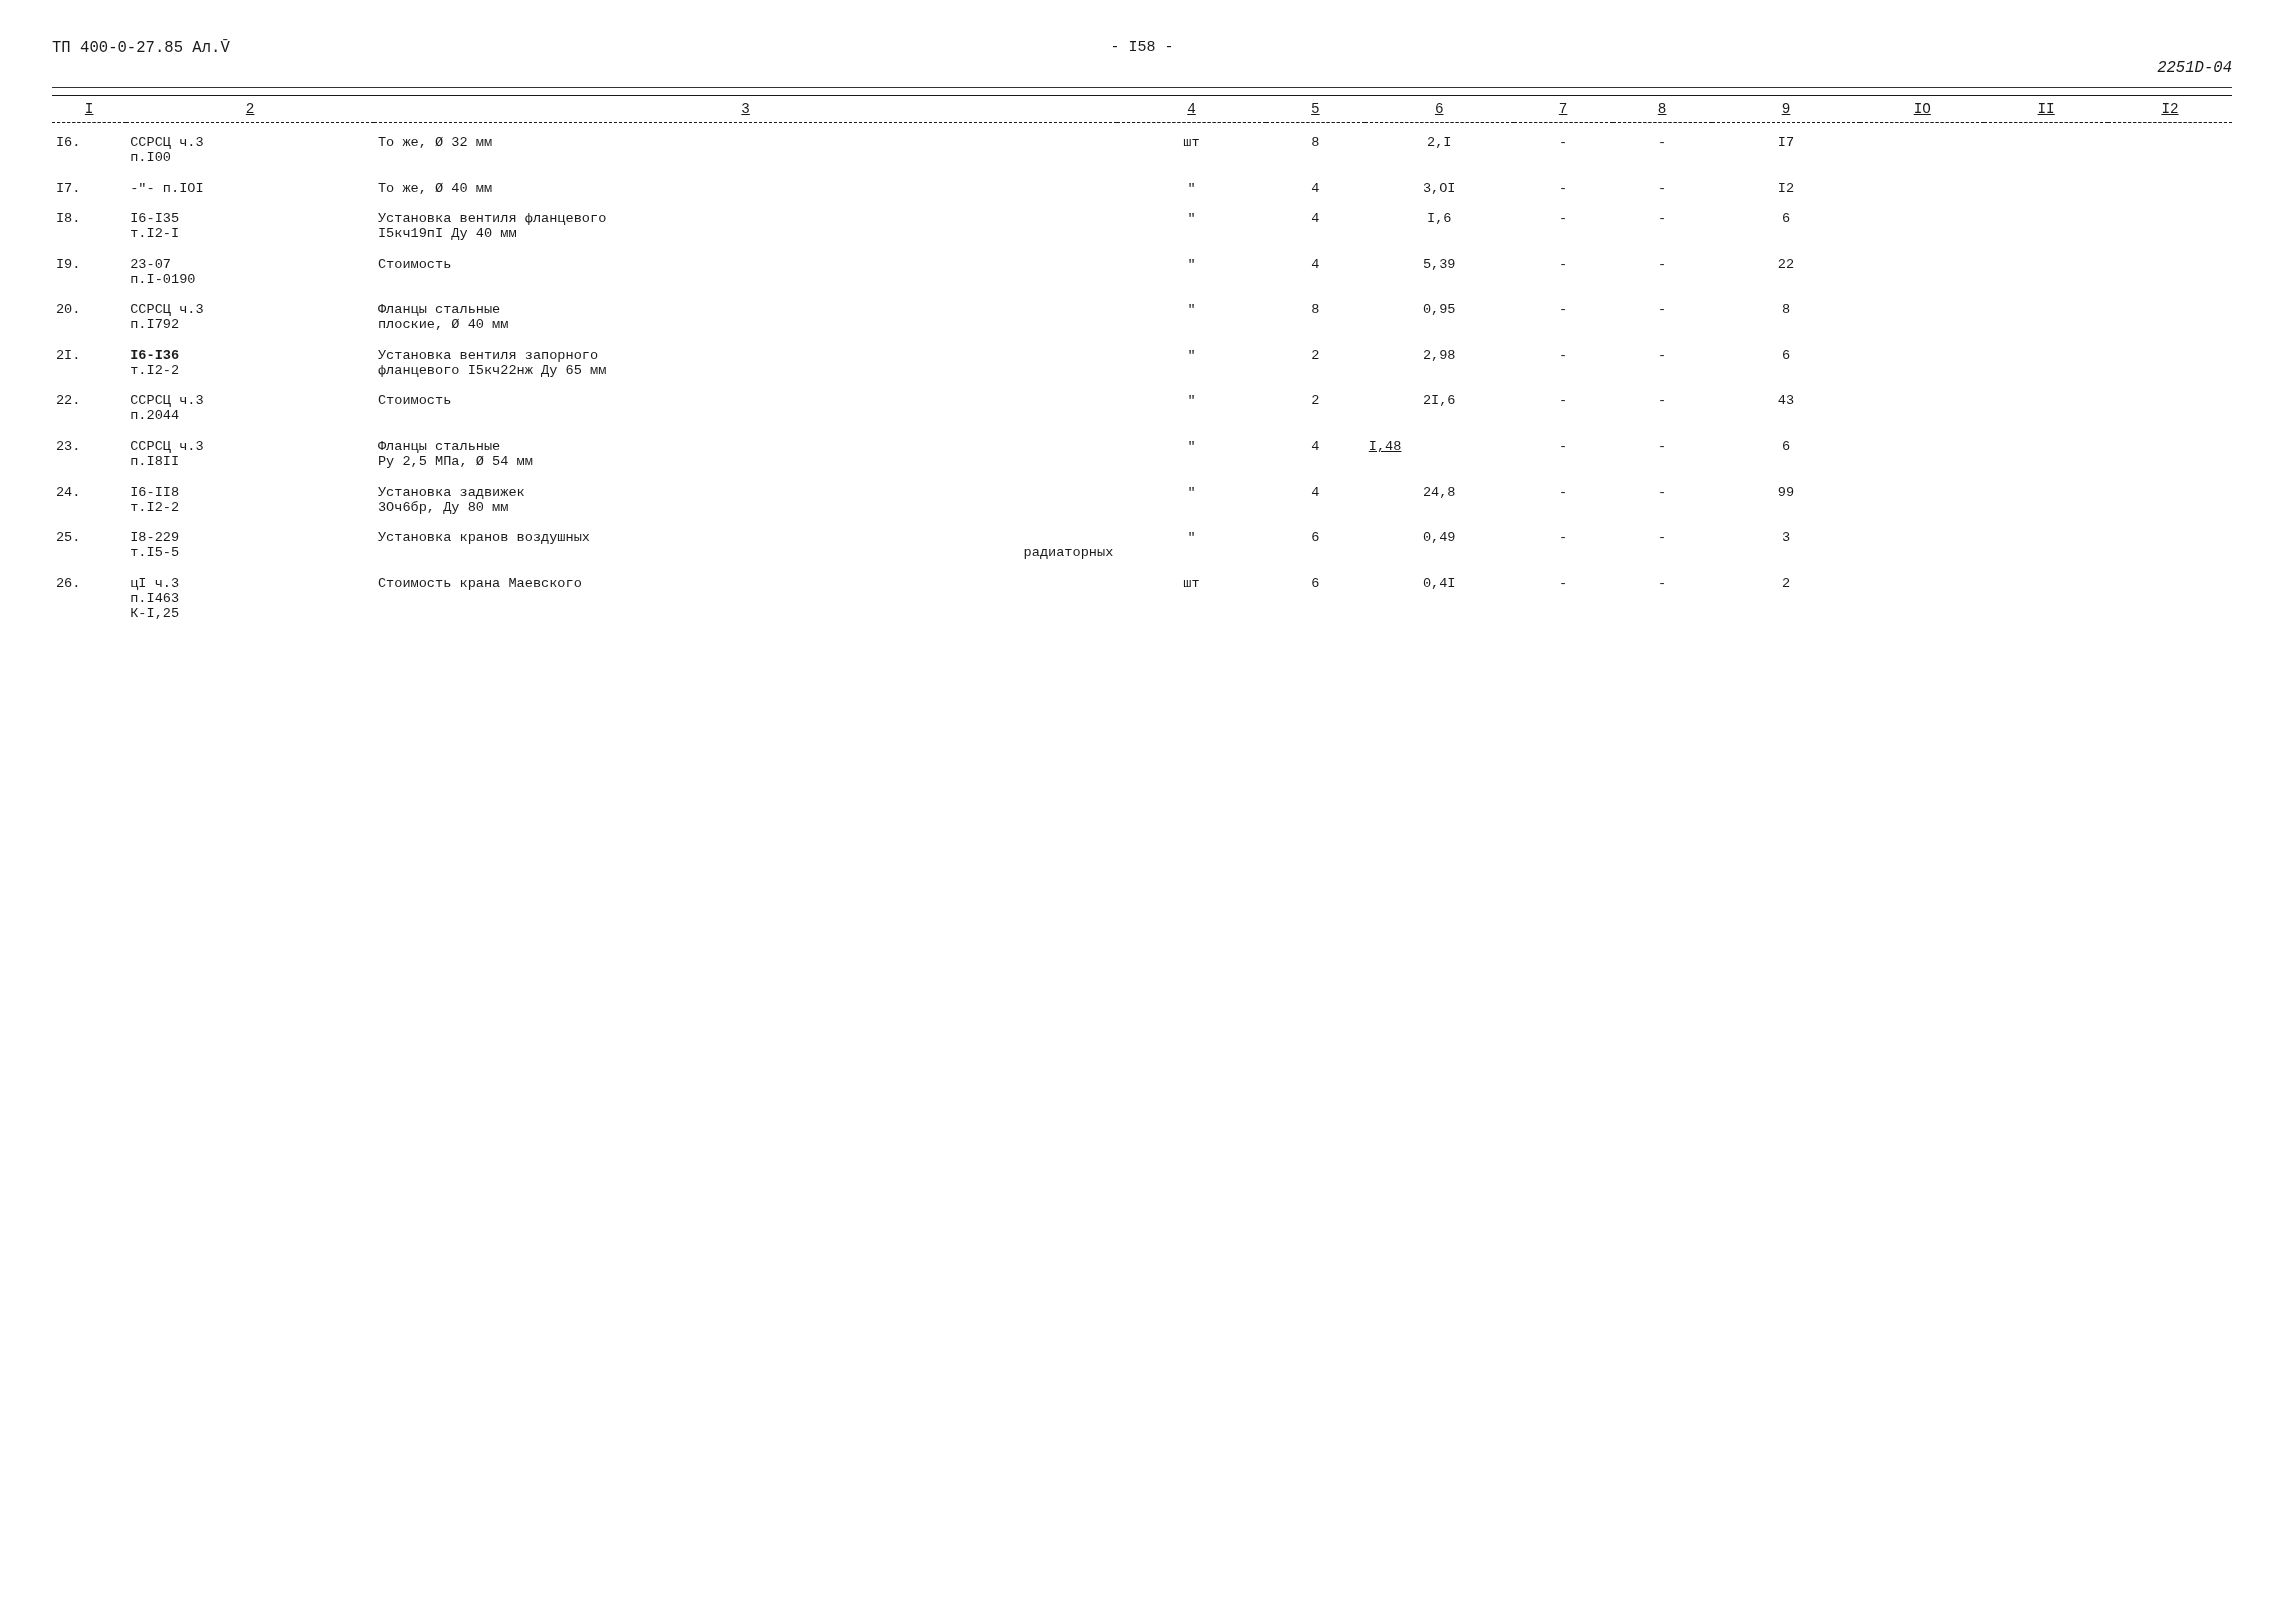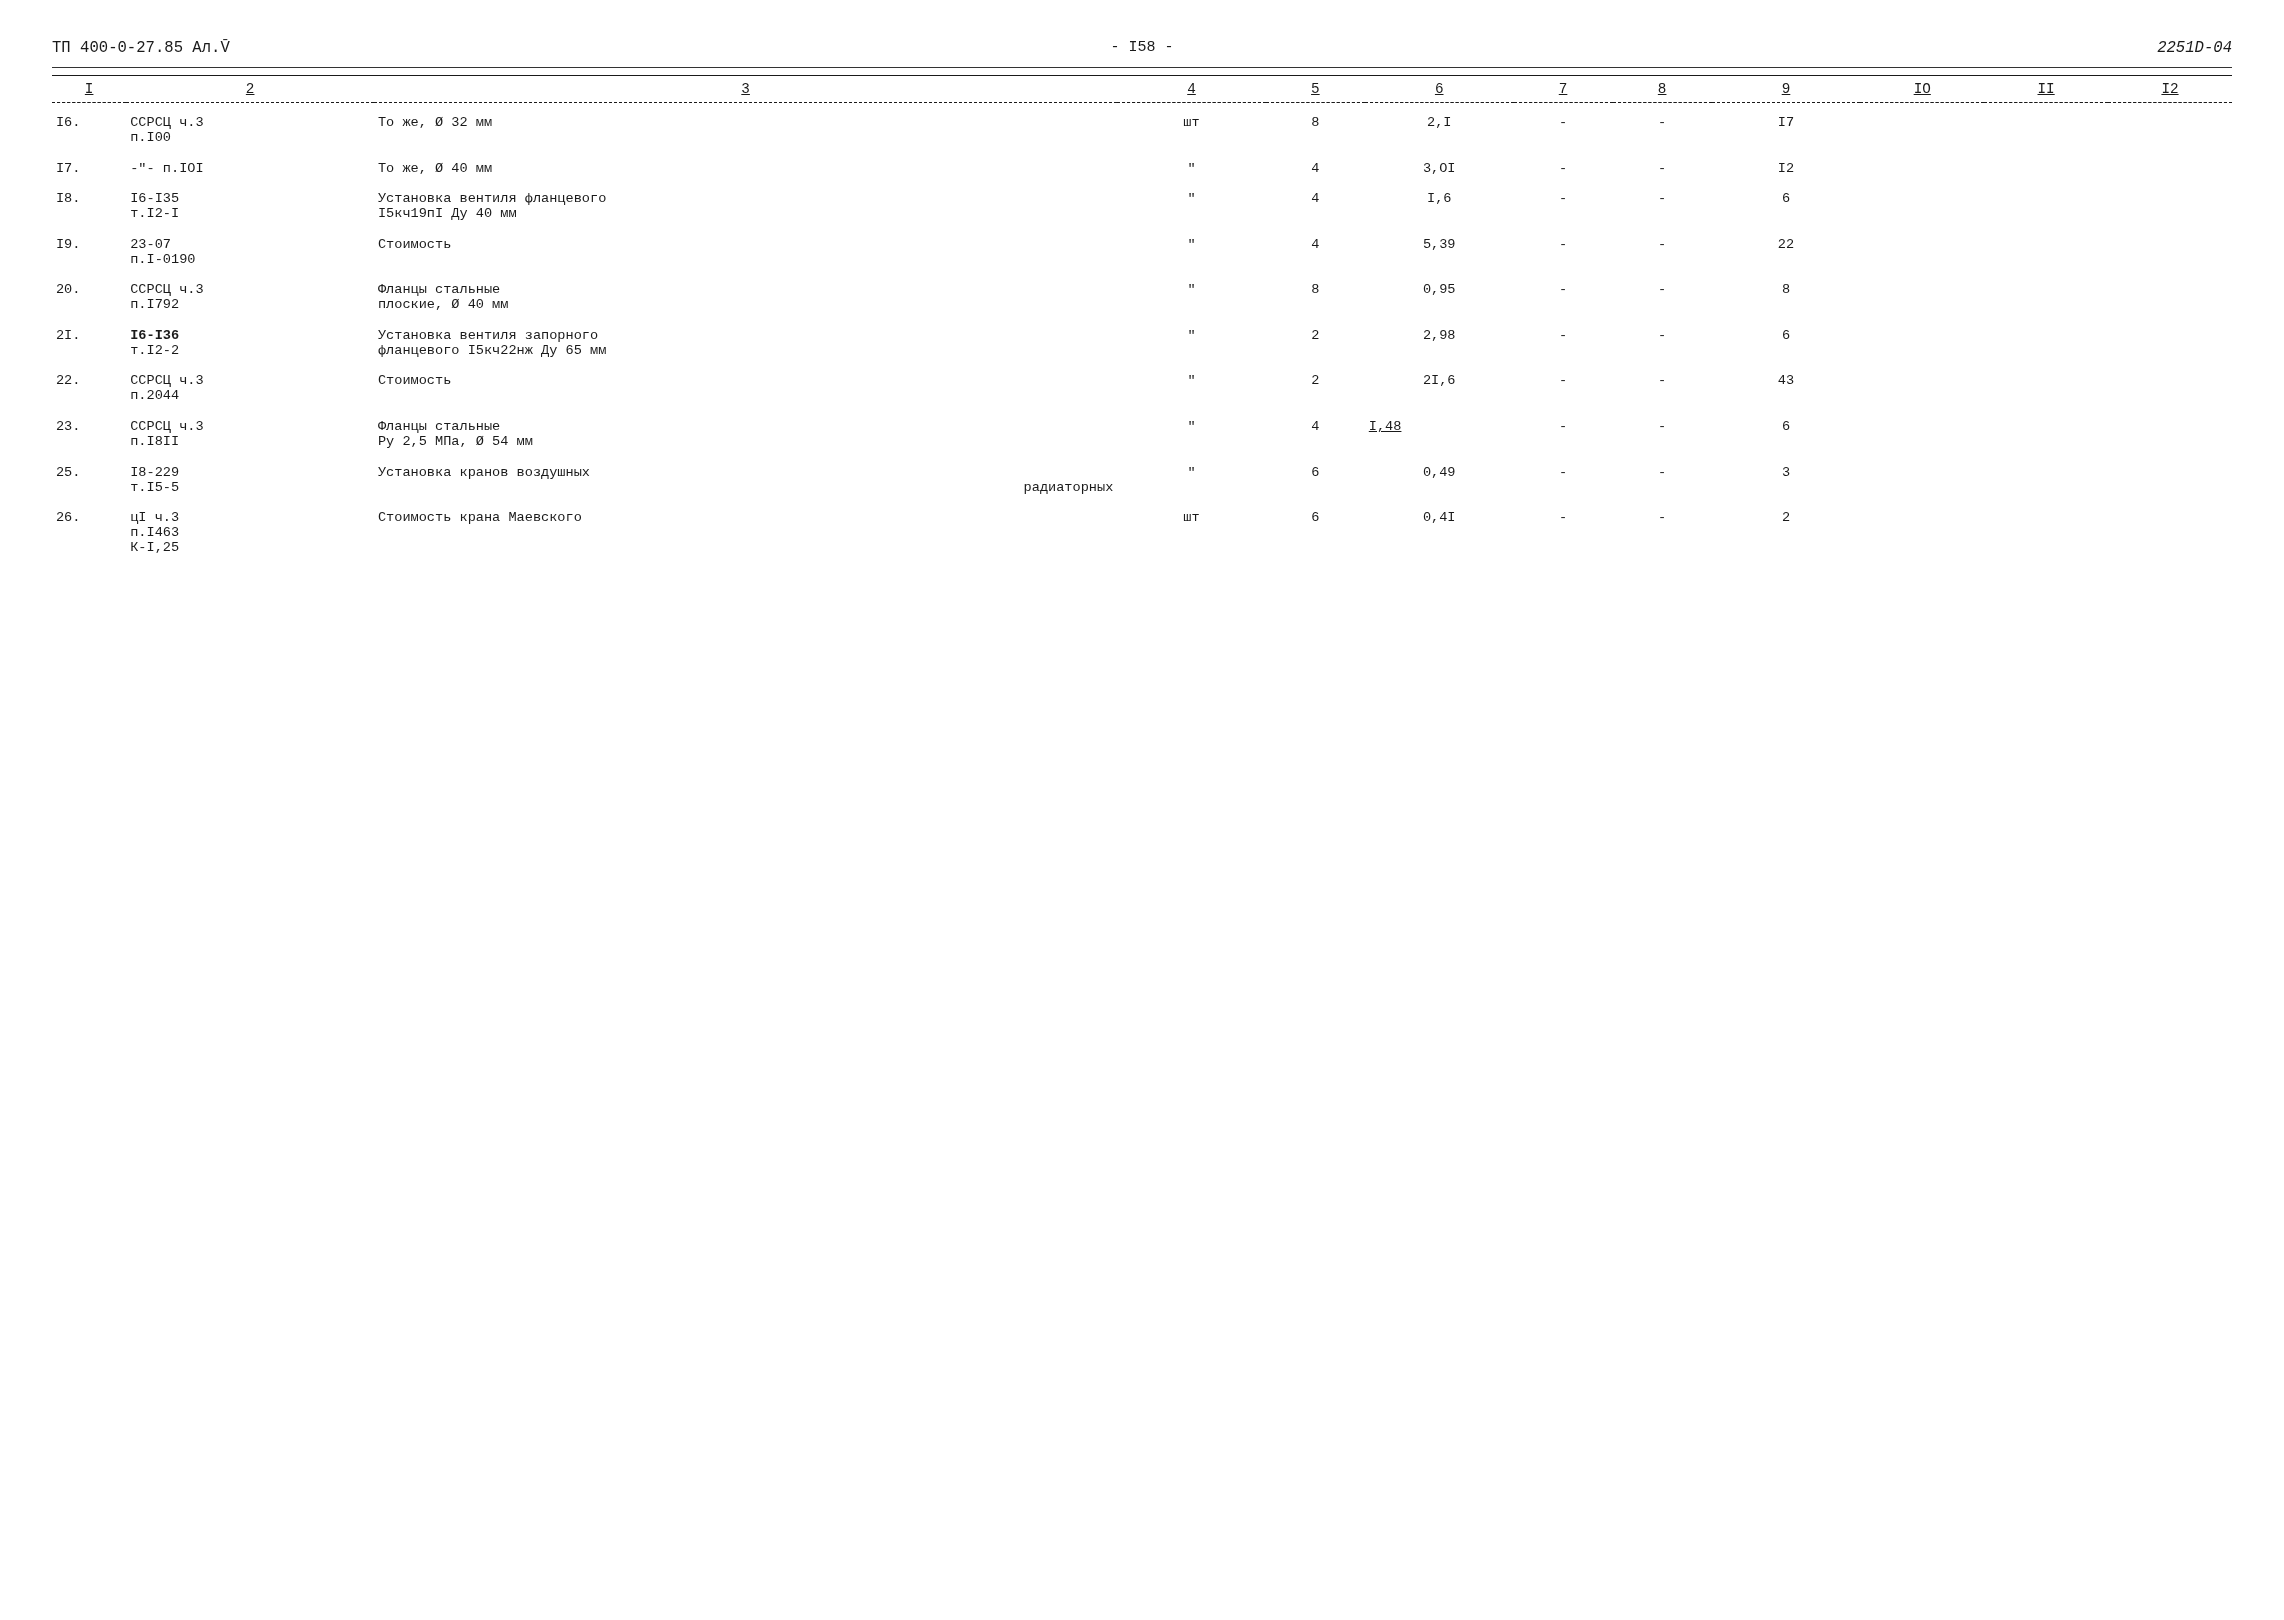--- a/index.html
+++ b/index.html
@@ -90,21 +90,21 @@
       border-top: 1.3px solid #333;
       margin-bottom: 0;
     }
   </style>
 </head>
 <body>
 
 <div class="page-header" style="position:relative; margin-bottom:10.4px;">
   <span style="font-size:15.6px; font-family:'Courier New',monospace;">ТП 400-0-27.85  Ал.V̄</span>
   <span style="font-size:15px; font-family:'Courier New',monospace; position:absolute; left:50%; transform:translateX(-50%);">- I58 -</span>
-  <span style="font-size:15.6px; font-family:'Courier New',monospace; font-style:italic;">2251D-04</span>
+  <span style="font-size:15.6px; font-family:'Courier New',monospace; font-style:italic;margin-top:20px;">2251D-04</span>
 </div>
 
 <hr class="top-line">
 <table class="main-table">
   <thead>
     <tr>
       <th class="col-1 underline-header">I</th>
       <th class="col-2 underline-header">2</th>
       <th class="col-3 underline-header">3</th>
       <th class="col-4 underline-header">4</th>
@@ -268,20 +268,40 @@
     <td style="text-align:center; padding-top:11.7px;">4</td>
     <td style="text-align:left; padding-top:11.7px;text-decoration:underline;">I,48</td>
     <td style="text-align:center; padding-top:11.7px;">-</td>
     <td style="text-align:center; padding-top:11.7px;">-</td>
     <td style="text-align:center; padding-top:11.7px;">6</td>
     <td style="text-align:center; padding-top:11.7px;"></td>
     <td style="text-align:center; padding-top:11.7px;"></td>
     <td style="text-align:center; padding-top:11.7px;"></td>
   </tr>
       <tr style="vertical-align: top;">
+    <td class="num-col" style="white-space:nowrap; padding-top:11.7px;">24.</td>
+    <td class="ref-col" style="padding-top:11.7px;">
+          <span style="display:block;">I6-II8</span>
+          <span style="display:block;">т.I2-2</span>
+        </td>
+    <td class="desc-col" style="padding-top:11.7px;">
+          <span style="display:block;">Установка задвижек</span>
+          <span style="display:block;">3Oч6бр, Ду 80 мм</span>
+        </td>
+    <td style="text-align:center; padding-top:11.7px;">"</td>
+    <td style="text-align:center; padding-top:11.7px;">4</td>
+    <td style="text-align:center; padding-top:11.7px;">24,8</td>
+    <td style="text-align:center; padding-top:11.7px;">-</td>
+    <td style="text-align:center; padding-top:11.7px;">-</td>
+    <td style="text-align:center; padding-top:11.7px;">99</td>
+    <td style="text-align:center; padding-top:11.7px;"></td>
+    <td style="text-align:center; padding-top:11.7px;"></td>
+    <td style="text-align:center; padding-top:11.7px;"></td>
+  </tr>
+      <tr style="vertical-align: top;">
     <td class="num-col" style="white-space:nowrap; padding-top:11.7px;">25.</td>
     <td class="ref-col" style="padding-top:11.7px;">
           <span style="display:block;">I8-229</span>
           <span style="display:block;">т.I5-5</span>
         </td>
     <td class="desc-col" style="padding-top:11.7px;">
           <span style="display:block;">Установка кранов воздушных</span>
           <span style="display:block;text-align:right;">радиаторных</span>
         </td>
     <td style="text-align:center; padding-top:11.7px;">"</td>

